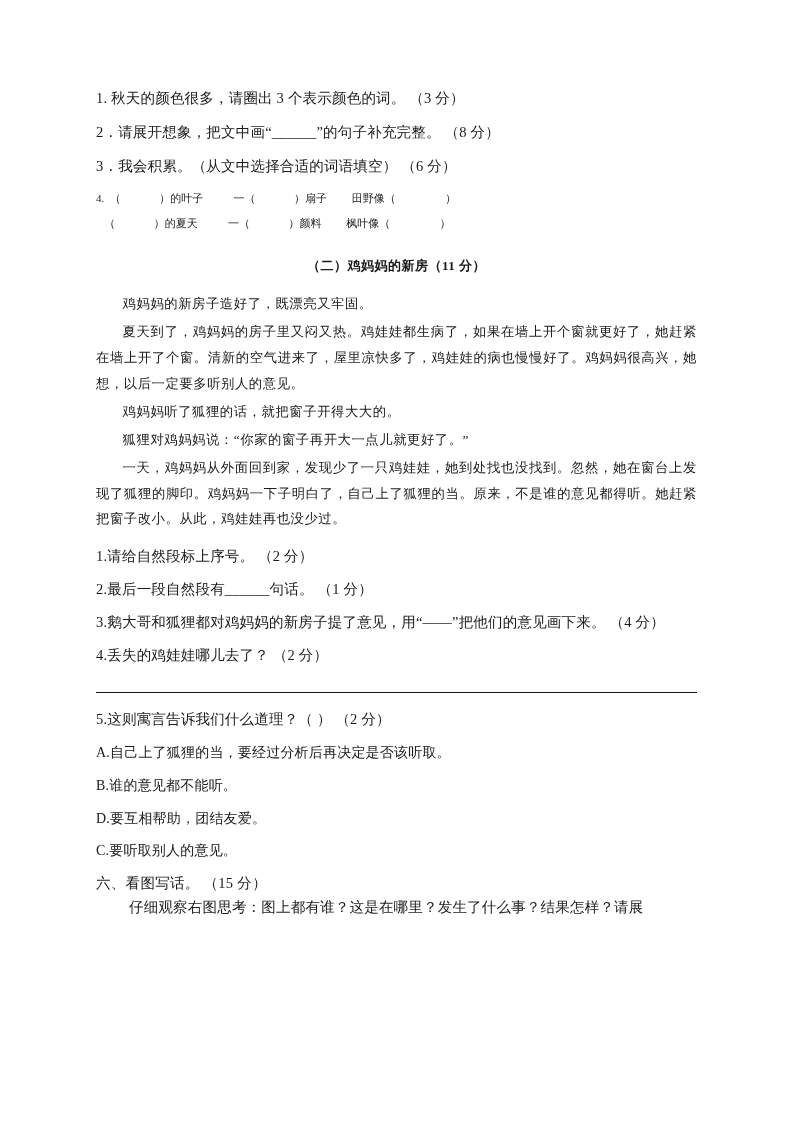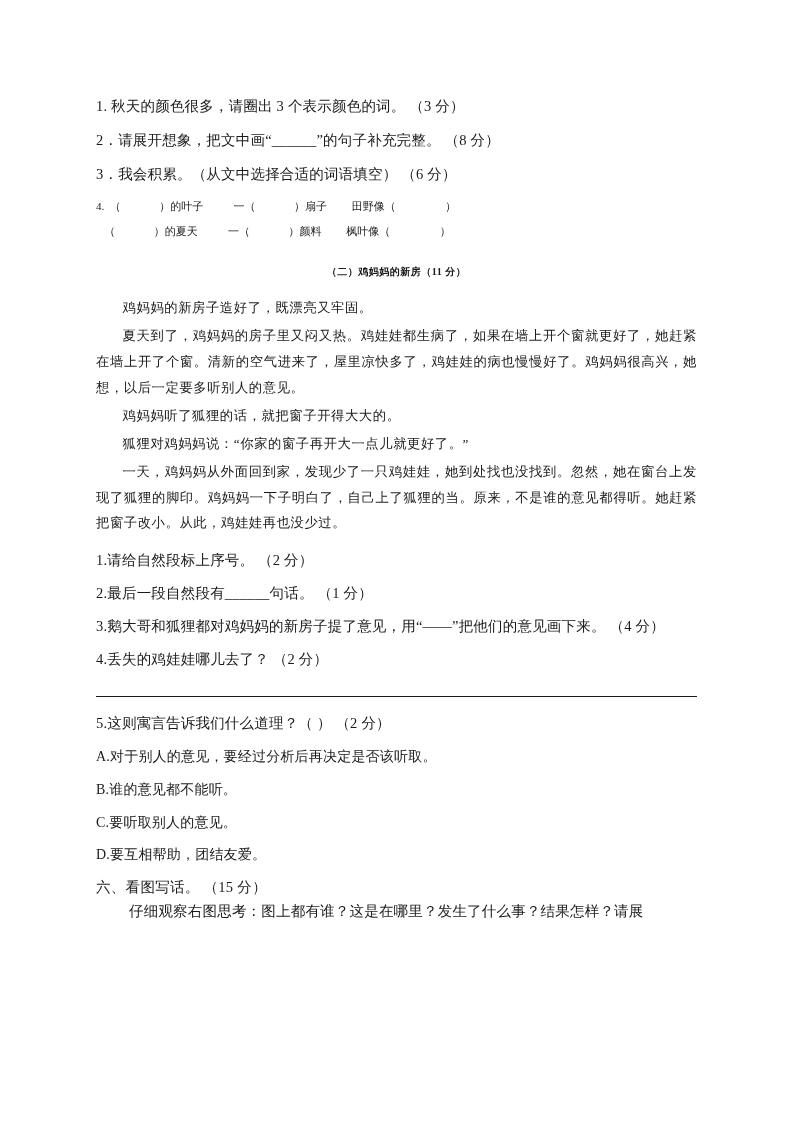--- a/index.html
+++ b/index.html
@@ -10,42 +10,42 @@
   body {
     width: 793px;
     height: 1122px;
     font-family: "Liberation Serif", "DejaVu Serif", serif;
     color: #1a1a1a;
     position: relative;
     overflow: hidden;
   }
   .page {
     position: absolute;
-    left: 0; top: 8px;
+    left: 0; top: 0;
     width: 793px;
     height: 970px;
     box-sizing: border-box;
     padding: 88px 96px 20px 96px;
   }
   .q-line {
     font-size: 14.5px;
     line-height: 1.45;
     margin: 0 0 13px 0;
     letter-spacing: 0.2px;
   }
   .q-line.tight { margin-bottom: 11px; margin-top: 12px; }
   .fill-row {
     font-size: 11px;
     line-height: 1.5;
     margin: 0 0 8px 0;
     white-space: pre;
   }
   .section-title {
     text-align: center;
-    font-size: 10px;
+    font-size: 13px;
     font-weight: bold;
     margin: 26px 0 16px 0;
     letter-spacing: 0.5px;
   }
   .para {
     font-size: 13.3px;
     line-height: 1.95;
     margin: 0 0 2px 0;
     text-indent: 2em;
     text-align: justify;
@@ -102,24 +102,24 @@
     <p class="para">一天，鸡妈妈从外面回到家，发现少了一只鸡娃娃，她到处找也没找到。忽然，她在窗台上发现了狐狸的脚印。鸡妈妈一下子明白了，自己上了狐狸的当。原来，不是谁的意见都得听。她赶紧把窗子改小。从此，鸡娃娃再也没少过。</p>
   </div>
 
   <div class="after-text">
     <p class="q-line tight">1.请给自然段标上序号。 （2 分）</p>
     <p class="q-line tight">2.最后一段自然段有______句话。 （1 分）</p>
     <p class="q-line tight">3.鹅大哥和狐狸都对鸡妈妈的新房子提了意见，用“——”把他们的意见画下来。 （4 分）</p>
     <p class="q-line tight">4.丢失的鸡娃娃哪儿去了？ （2 分）</p>
     <hr class="answer-rule">
     <p class="q-line">5.这则寓言告诉我们什么道理？（        ） （2 分）</p>
-    <p class="opt">A.对于别人的意见，要经过分析后再决定是否该听取。</p>
+    <p class="opt">A.自己上了狐狸的当，要经过分析后再决定是否该听取。</p>
     <p class="opt">B.谁的意见都不能听。</p>
+    <p class="opt">D.要互相帮助，团结友爱。</p>
     <p class="opt">C.要听取别人的意见。</p>
-    <p class="opt">D.要互相帮助，团结友爱。</p>
   </div>
 
   <div>
     <p class="big-q">六、看图写话。 （15 分）</p>
     <p class="last-line">仔细观察右图思考：图上都有谁？这是在哪里？发生了什么事？结果怎样？请展</p>
   </div>
 
 </div>
 
 </body></html>

